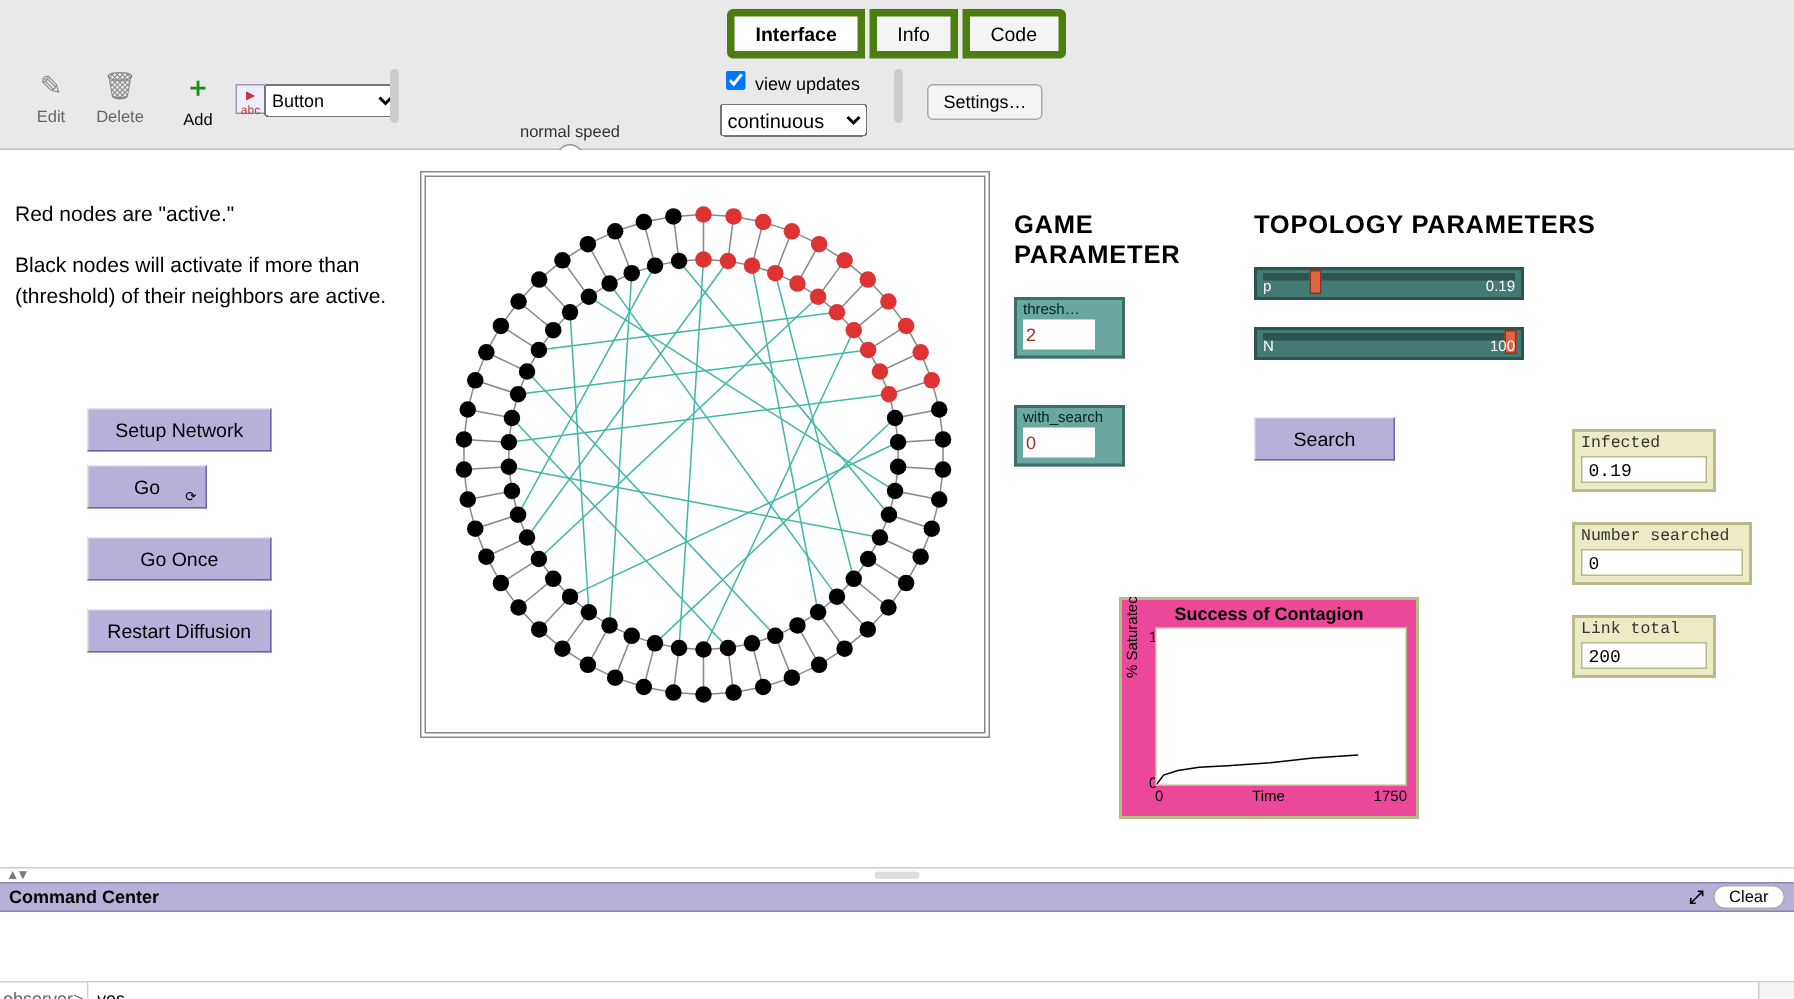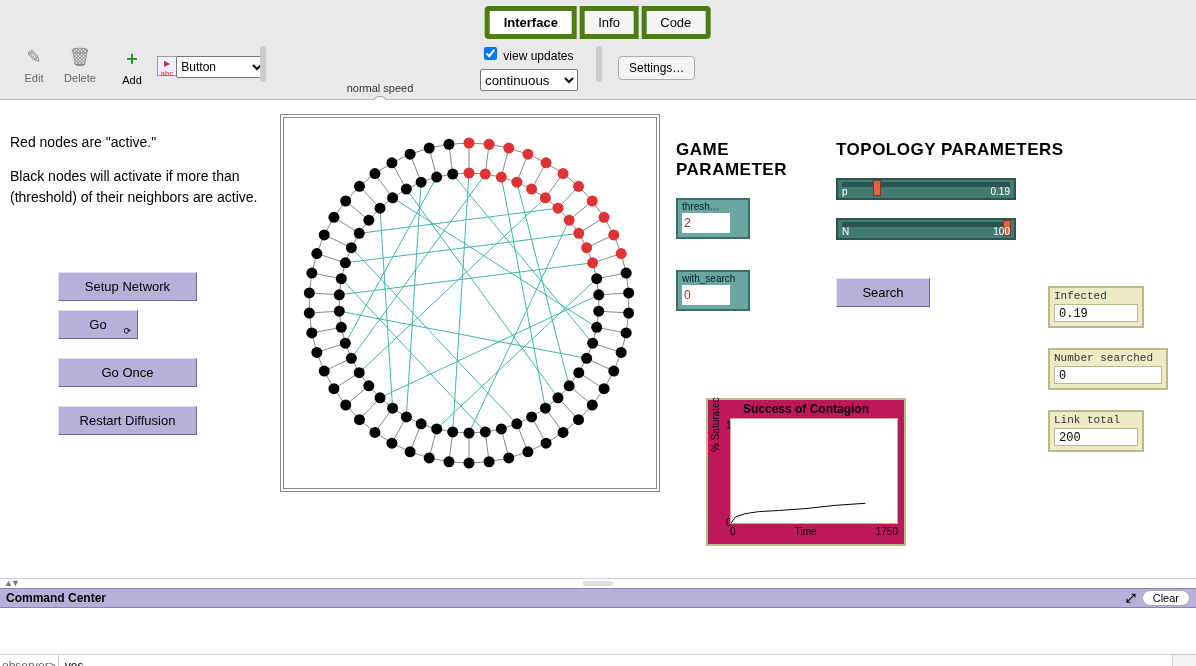--- a/index.html
+++ b/index.html
@@ -29,42 +29,42 @@
   .updblock { position:absolute; top:44px; left:480px; font-size:12px; }
   .updblock select { margin-top:6px; width:98px; height:22px; }
 
   .settings-btn { position:absolute; top:56px; left:618px; }
   .settings-btn button { background:#f4f4f4; border:1px solid #aaa; border-radius:4px; padding:4px 10px; font-size:12px; cursor:pointer; }
 
   .canvas-area { position:relative; height:478px; background:#fff; }
 
   .desc { position:absolute; left:10px; top:18px; width:250px; font-size:14px; line-height:1.45; }
 
-  .nl-btn { display:block; background:#b8b0d8; border:1px solid #6b63a3; border-top-color:#e2def0; border-left-color:#e2def0; padding:6px 10px; font-size:13px; cursor:pointer; text-align:center; width:139px; position:absolute; }
+  .nl-btn { display:block; background:#b8b0d8; border:1px solid #6b63a3; border-top-color:#e2def0; border-left-color:#e2def0; padding:6px 10px; font-size:13px; cursor:pointer; text-align:center; width:123px; position:absolute; }
   .nl-btn .loop { position:absolute; right:6px; bottom:2px; font-size:9px; }
 
   .world { position:absolute; left:280px; top:14px; width:380px; height:378px; border:4px double #888; background:#fff; }
 
   .header2 { font-size:17px; font-weight:600; letter-spacing:0.5px; position:absolute; }
 
   .teal-box { background:#6aa7a0; border:2px solid #3c6e68; position:absolute; }
   .teal-label { font-size:10px; color:#022; padding:1px 4px; }
   .teal-input { background:#fff; border:none; width:48px; height:20px; margin:0 4px 4px 4px; display:block; color:#a03020; font-size:12px; padding:0 2px; }
 
   .teal-slider { background:#437a73; border:2px solid #2c534e; position:absolute; height:22px; }
   .teal-slider .rail { position:absolute; top:2px; left:4px; right:4px; height:5px; background:#2c534e; }
   .teal-slider .knob { position:absolute; top:0; width:8px; height:16px; background:#d64; border:1px solid #832; }
   .teal-slider .cap-l { position:absolute; bottom:1px; left:4px; font-size:10px; color:#fff; }
   .teal-slider .cap-r { position:absolute; bottom:1px; right:4px; font-size:10px; color:#fff; }
 
   .monitor { background:#ecebc5; border:2px solid #b9b98a; position:absolute;font-family:Liberation Mono, monospace; }
   .monitor .mlabel { font-size:11px; padding:2px 4px; color:#333; }
   .monitor .mval { background:#fff; border:1px solid #b9b98a; margin:0 4px 4px 4px; padding:2px 4px; font-size:12px; height:18px; }
 
-  .plot { background:#be185d; border:2px solid #b9b98a; position:absolute; }
+  .plot { background:#ec4899; border:2px solid #b9b98a; position:absolute;margin-left:40px; }
   .plot .ptitle { text-align:center; font-size:12px; font-weight:600; padding:2px 0; }
   .plot .pbody { background:#fff; border:1px solid #b9b98a; margin:0 6px 2px 22px; height:106px; position:relative; }
   .plot .yaxis { position:absolute; left:2px; top:50%; transform: rotate(-90deg) translateX(20px); transform-origin:left top; font-size:10px; white-space:nowrap;}
   .plot .ylab { position:absolute; left:18px; font-size:10px; }
   .plot .xlab { display:flex; justify-content:space-between; font-size:10px; padding:0 6px 2px 22px;}
 
   .cc-sep { height:10px; background:#fff; border-top:1px solid #ccc; position:relative; }
   .cc-sep .tri { position:absolute; left:4px; top:-1px; font-size:9px; color:#777; letter-spacing:-2px;}
   .cc-sep .grip { position:absolute; left:50%; top:2px; transform:translateX(-50%); width:30px; height:5px; background:#ddd; border-radius:3px; }
 

